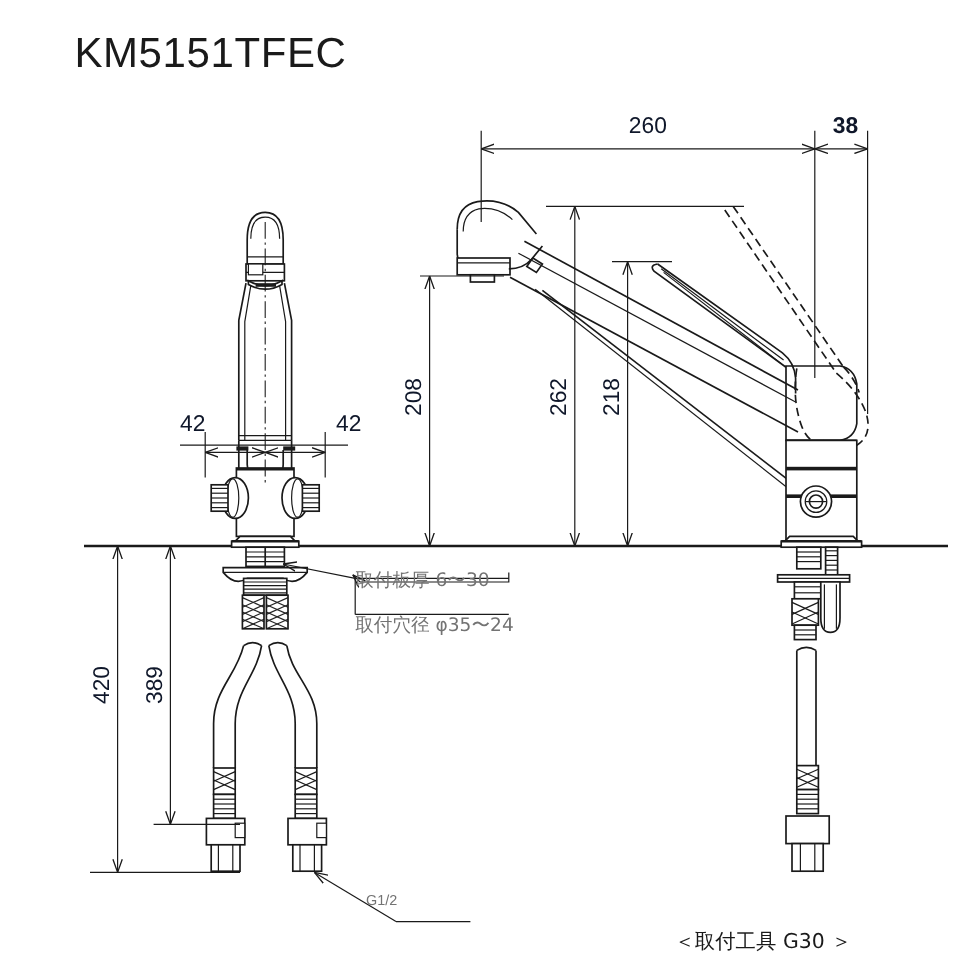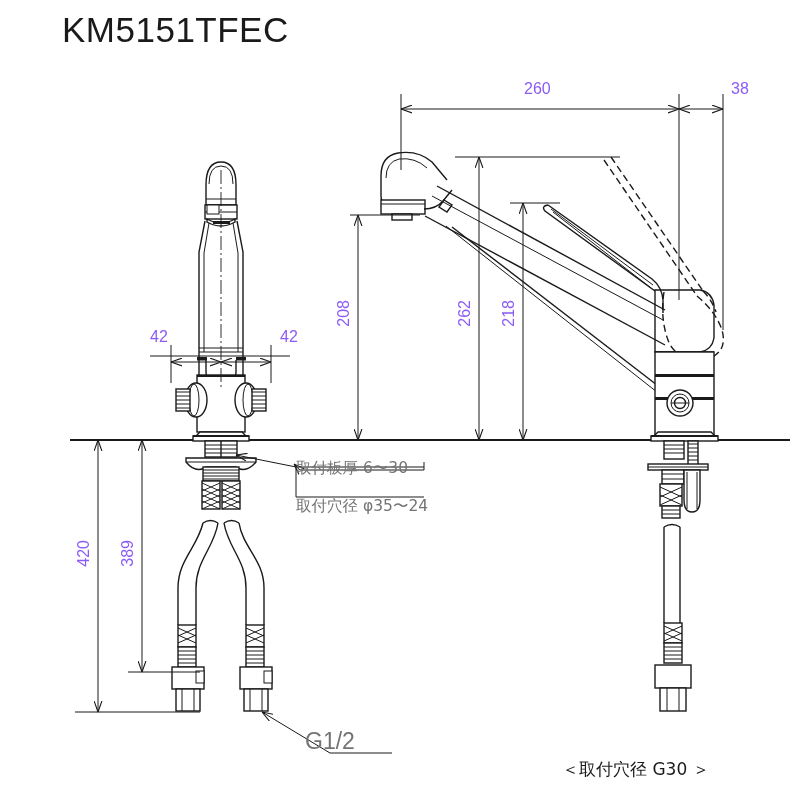--- a/index.html
+++ b/index.html
@@ -1,24 +1,24 @@
 <!DOCTYPE html>
 <html><head>
 <meta charset="utf-8">
 <style>
   html,body{margin:0;padding:0;background:#ffffff;}
   body{width:800px;height:800px;font-family:"Liberation Sans",sans-serif;color:#1a1a1a;overflow:hidden;}
-  #sheet{position:relative;width:800px;height:644px;}
+  #sheet{position:relative;width:800px;height:644px;margin-top:15px;}
   #title{
     position:absolute;left:62px;top:10px;
     font-size:35px;letter-spacing:0.5px;color:#1a1a1a;
     font-family:"Liberation Sans",sans-serif;font-weight:400;
   }
   .jp{font-family:"DejaVu Sans",sans-serif;}
-  .dimtxt{position:absolute;font-size:16px;color:#8b5cf6;white-space:nowrap;}
+  .dimtxt{position:absolute;font-size:19px;color:#0f172a;white-space:nowrap;}
   .vtxt{writing-mode:vertical-rl;transform:rotate(180deg);}
   .notetxt{position:absolute;font-size:15.5px;color:#737373;white-space:nowrap;}
   .foot{position:absolute;font-size:17px;color:#1a1a1a;white-space:nowrap;}
   svg{position:absolute;left:0;top:0;}
   .ln{stroke:#1a1a1a;fill:none;}
   .thin{stroke-width:1;}
   .med{stroke-width:1.4;}
   .thick{stroke-width:2.1;}
   .dash{stroke-dasharray:7 4;}
   .cl{stroke-dasharray:14 3 2 3;stroke-width:0.9;}
@@ -344,37 +344,37 @@
       <line class="ln thin" x1="296" y1="467" x2="296" y2="497"></line>
       <line class="ln thin" x1="296" y1="497" x2="424" y2="497"></line>
 
       <path class="ln thin" d="M262,712 L330,753" marker-start="url(#arrB)"></path>
       <line class="ln thin" x1="330" y1="753" x2="392" y2="753"></line>
     </g>
   </svg>
 
   <div class="dimtxt" style="left:524px;top:80px;">260</div>
 
-  <div class="dimtxt" style="left:731px;top:80px;">38</div>
+  <div class="dimtxt" style="left:694px;top:80px;font-weight:bold;">38</div>
 
   <div class="dimtxt" style="left:150px;top:328px;">42</div>
 
   <div class="dimtxt" style="left:280px;top:328px;">42</div>
 
   <div class="dimtxt vtxt" style="left:335px;top:300px;">208</div>
 
   <div class="dimtxt vtxt" style="left:456px;top:300px;">262</div>
 
   <div class="dimtxt vtxt" style="left:500px;top:300px;">218</div>
 
   <div class="dimtxt vtxt" style="left:75px;top:540px;">420</div>
 
   <div class="dimtxt vtxt" style="left:119px;top:540px;">389</div>
 
   <div class="notetxt jp" style="left:296px;top:458px;">取付板厚 6〜30</div>
 
   <div class="notetxt jp" style="left:296px;top:496px;">取付穴径 φ35〜24</div>
 
-  <div class="notetxt" style="left:305px;top:728px;font-size:23px;">G1/2</div>
-
-  <div class="foot jp" style="left:562px;top:758px;">＜取付穴径 G30 ＞</div>
+  <div class="notetxt" style="left:305px;top:728px;font-size:12px;">G1/2</div>
+
+  <div class="foot jp" style="left:562px;top:758px;">＜取付工具 G30 ＞</div>
 
 </div>
 
 </body></html>

